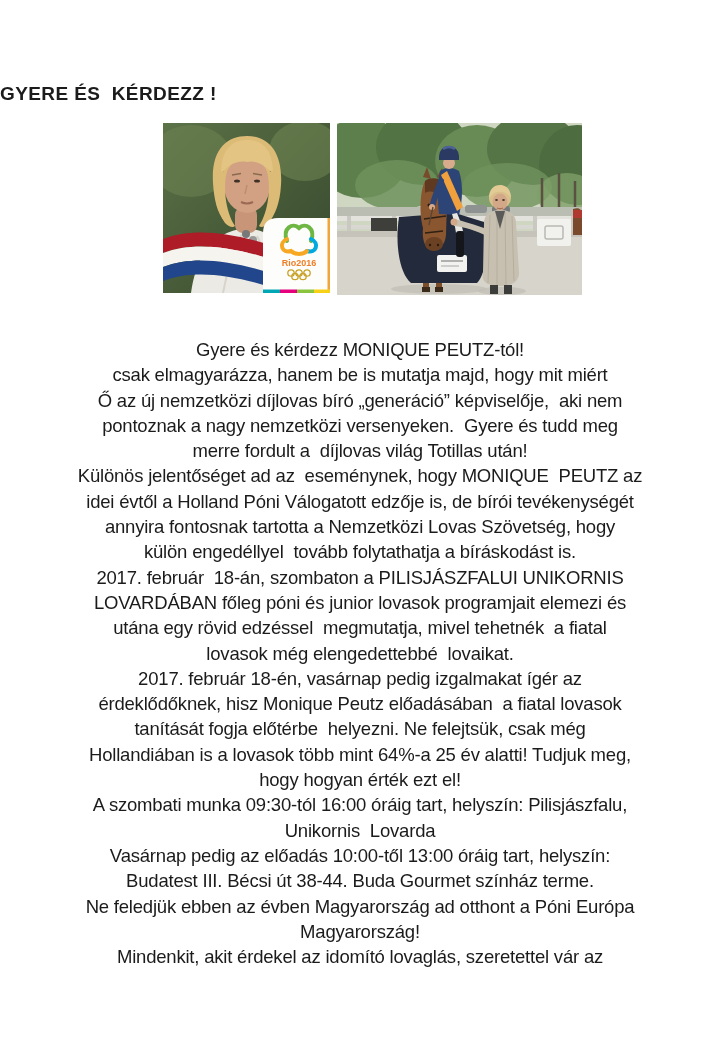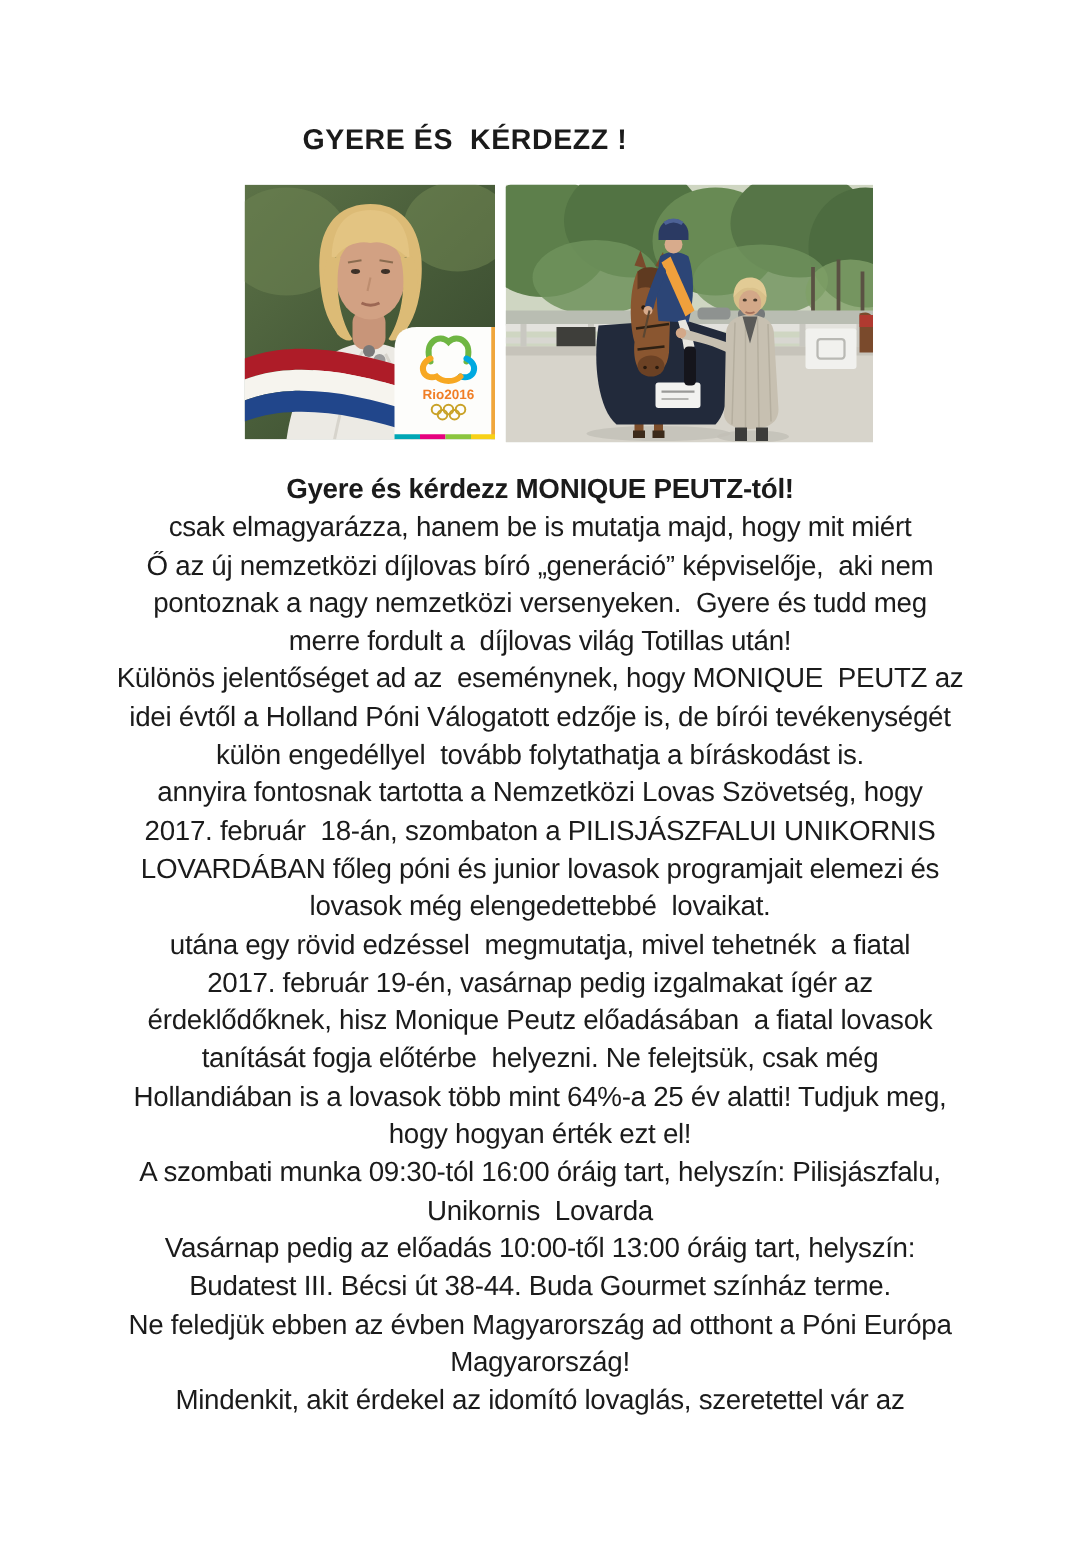--- a/index.html
+++ b/index.html
@@ -7,41 +7,41 @@
     width: 720px; height: 1040px;
     background: #ffffff;
     font-family: "Liberation Sans", sans-serif;
     color: #1b1b1b;
     overflow: hidden;
   }
   .page { position: relative; width: 720px; height: 1040px; background: #ffffff; }
 
   .title {
     position: absolute; top: 70px; left: 0; width: 620px;
-    text-align: center;
+    text-align: left;
     font-size: 19px; font-weight: bold; letter-spacing: 0.4px;
     white-space: pre;
   }
 
   .photos {
     position: absolute; top: 123px; left: 163px;
     display: flex; align-items: flex-start; gap: 7px;
   }
   .photo { display: block; overflow: hidden; text-decoration: underline; }
   .photo svg { display: block; }
   .photo-left  { width: 167px; height: 170px; }
   .photo-right { width: 245px; height: 172px; }
 
   .body-text {
     position: absolute; top: 313px; left: 40px; width: 640px;
     text-align: center;
     font-size: 18.5px; line-height: 25.3px; letter-spacing: -0.2px;
   }
   .line { white-space: pre; }
-  .line-bold { font-weight: bold; }
+  .line-bold { font-weight: normal; margin-top: 24px; }
 </style>
 </head>
 <body>
 
 <div class="page">
 
   <h1 class="title">GYERE ÉS  KÉRDEZZ !</h1>
 
   <div class="photos">
 
@@ -225,27 +225,27 @@
 
   <div class="body-text" id="body-text">
     <div class="line line-bold">Gyere és kérdezz MONIQUE PEUTZ-tól!</div>
 
   <div class="line">csak elmagyarázza, hanem be is mutatja majd, hogy mit miért</div>
       <div class="line">Ő az új nemzetközi díjlovas bíró „generáció” képviselője,  aki nem</div>
       <div class="line">pontoznak a nagy nemzetközi versenyeken.  Gyere és tudd meg</div>
       <div class="line">merre fordult a  díjlovas világ Totillas után!</div>
       <div class="line">Különös jelentőséget ad az  eseménynek, hogy MONIQUE  PEUTZ az</div>
       <div class="line">idei évtől a Holland Póni Válogatott edzője is, de bírói tevékenységét</div>
+      <div class="line">annyira fontosnak tartotta a Nemzetközi Lovas Szövetség, hogy</div>
       <div class="line">külön engedéllyel  tovább folytathatja a bíráskodást is.</div>
-      <div class="line">annyira fontosnak tartotta a Nemzetközi Lovas Szövetség, hogy</div>
       <div class="line">2017. február  18-án, szombaton a PILISJÁSZFALUI UNIKORNIS</div>
       <div class="line">LOVARDÁBAN főleg póni és junior lovasok programjait elemezi és</div>
+      <div class="line">utána egy rövid edzéssel  megmutatja, mivel tehetnék  a fiatal</div>
       <div class="line">lovasok még elengedettebbé  lovaikat.</div>
-      <div class="line">utána egy rövid edzéssel  megmutatja, mivel tehetnék  a fiatal</div>
-      <div class="line">2017. február 19-én, vasárnap pedig izgalmakat ígér az</div>
+      <div class="line">2017. február 18-én, vasárnap pedig izgalmakat ígér az</div>
       <div class="line">érdeklődőknek, hisz Monique Peutz előadásában  a fiatal lovasok</div>
       <div class="line">tanítását fogja előtérbe  helyezni. Ne felejtsük, csak még</div>
       <div class="line">Hollandiában is a lovasok több mint 64%-a 25 év alatti! Tudjuk meg,</div>
       <div class="line">hogy hogyan érték ezt el!</div>
       <div class="line">A szombati munka 09:30-tól 16:00 óráig tart, helyszín: Pilisjászfalu,</div>
       <div class="line">Unikornis  Lovarda</div>
       <div class="line">Vasárnap pedig az előadás 10:00-től 13:00 óráig tart, helyszín:</div>
       <div class="line">Budatest III. Bécsi út 38-44. Buda Gourmet színház terme.</div>
       <div class="line">Ne feledjük ebben az évben Magyarország ad otthont a Póni Európa</div>
       <div class="line">Magyarország!</div>

